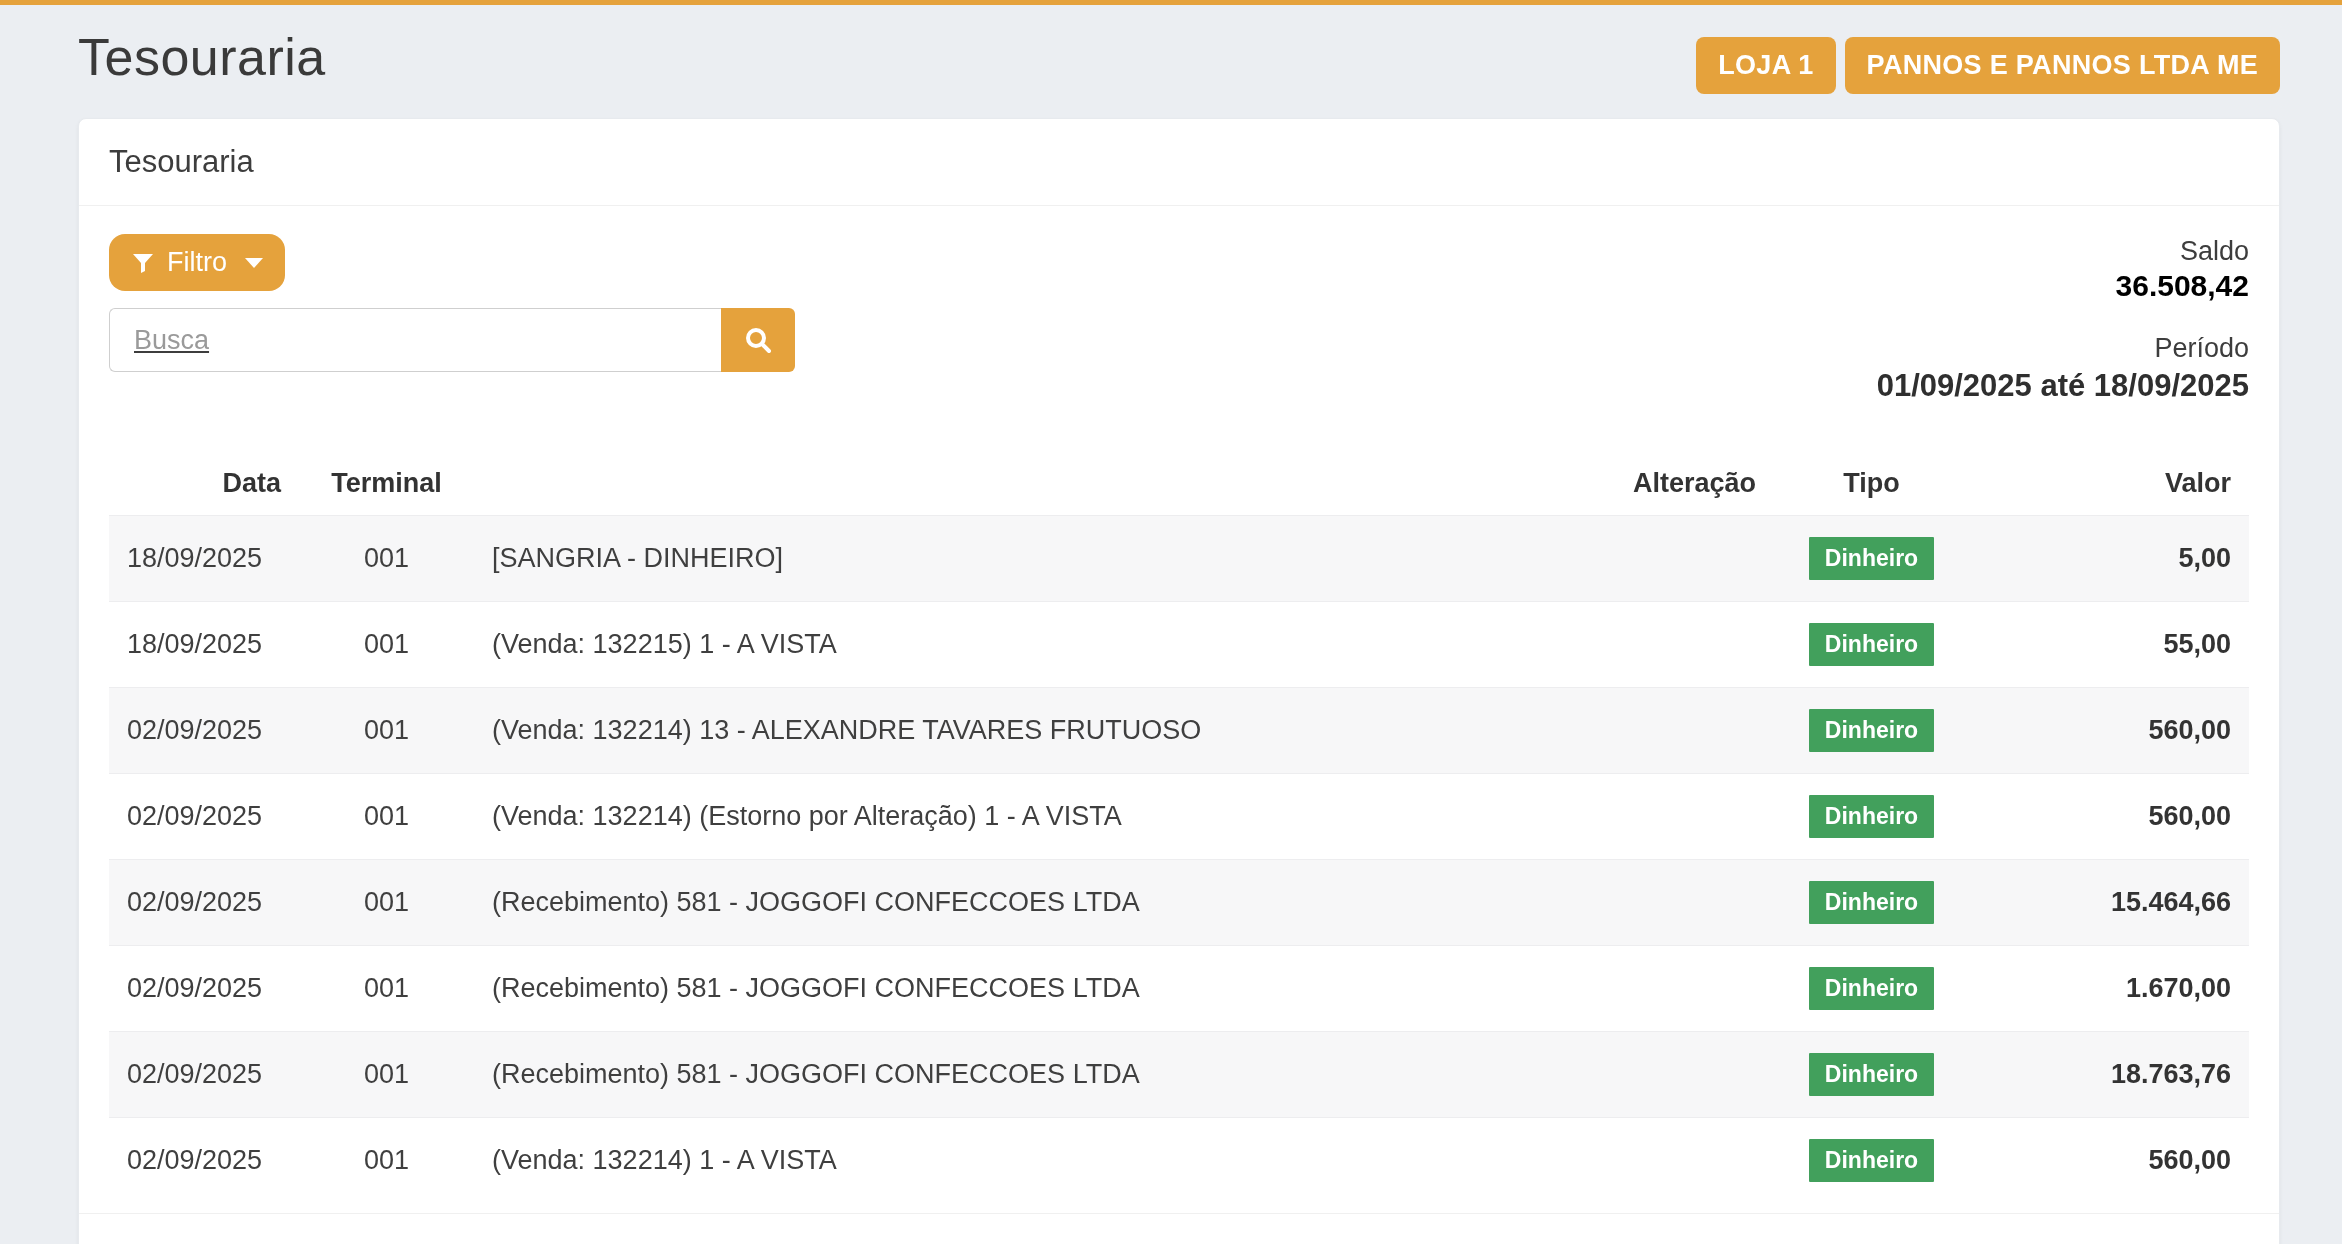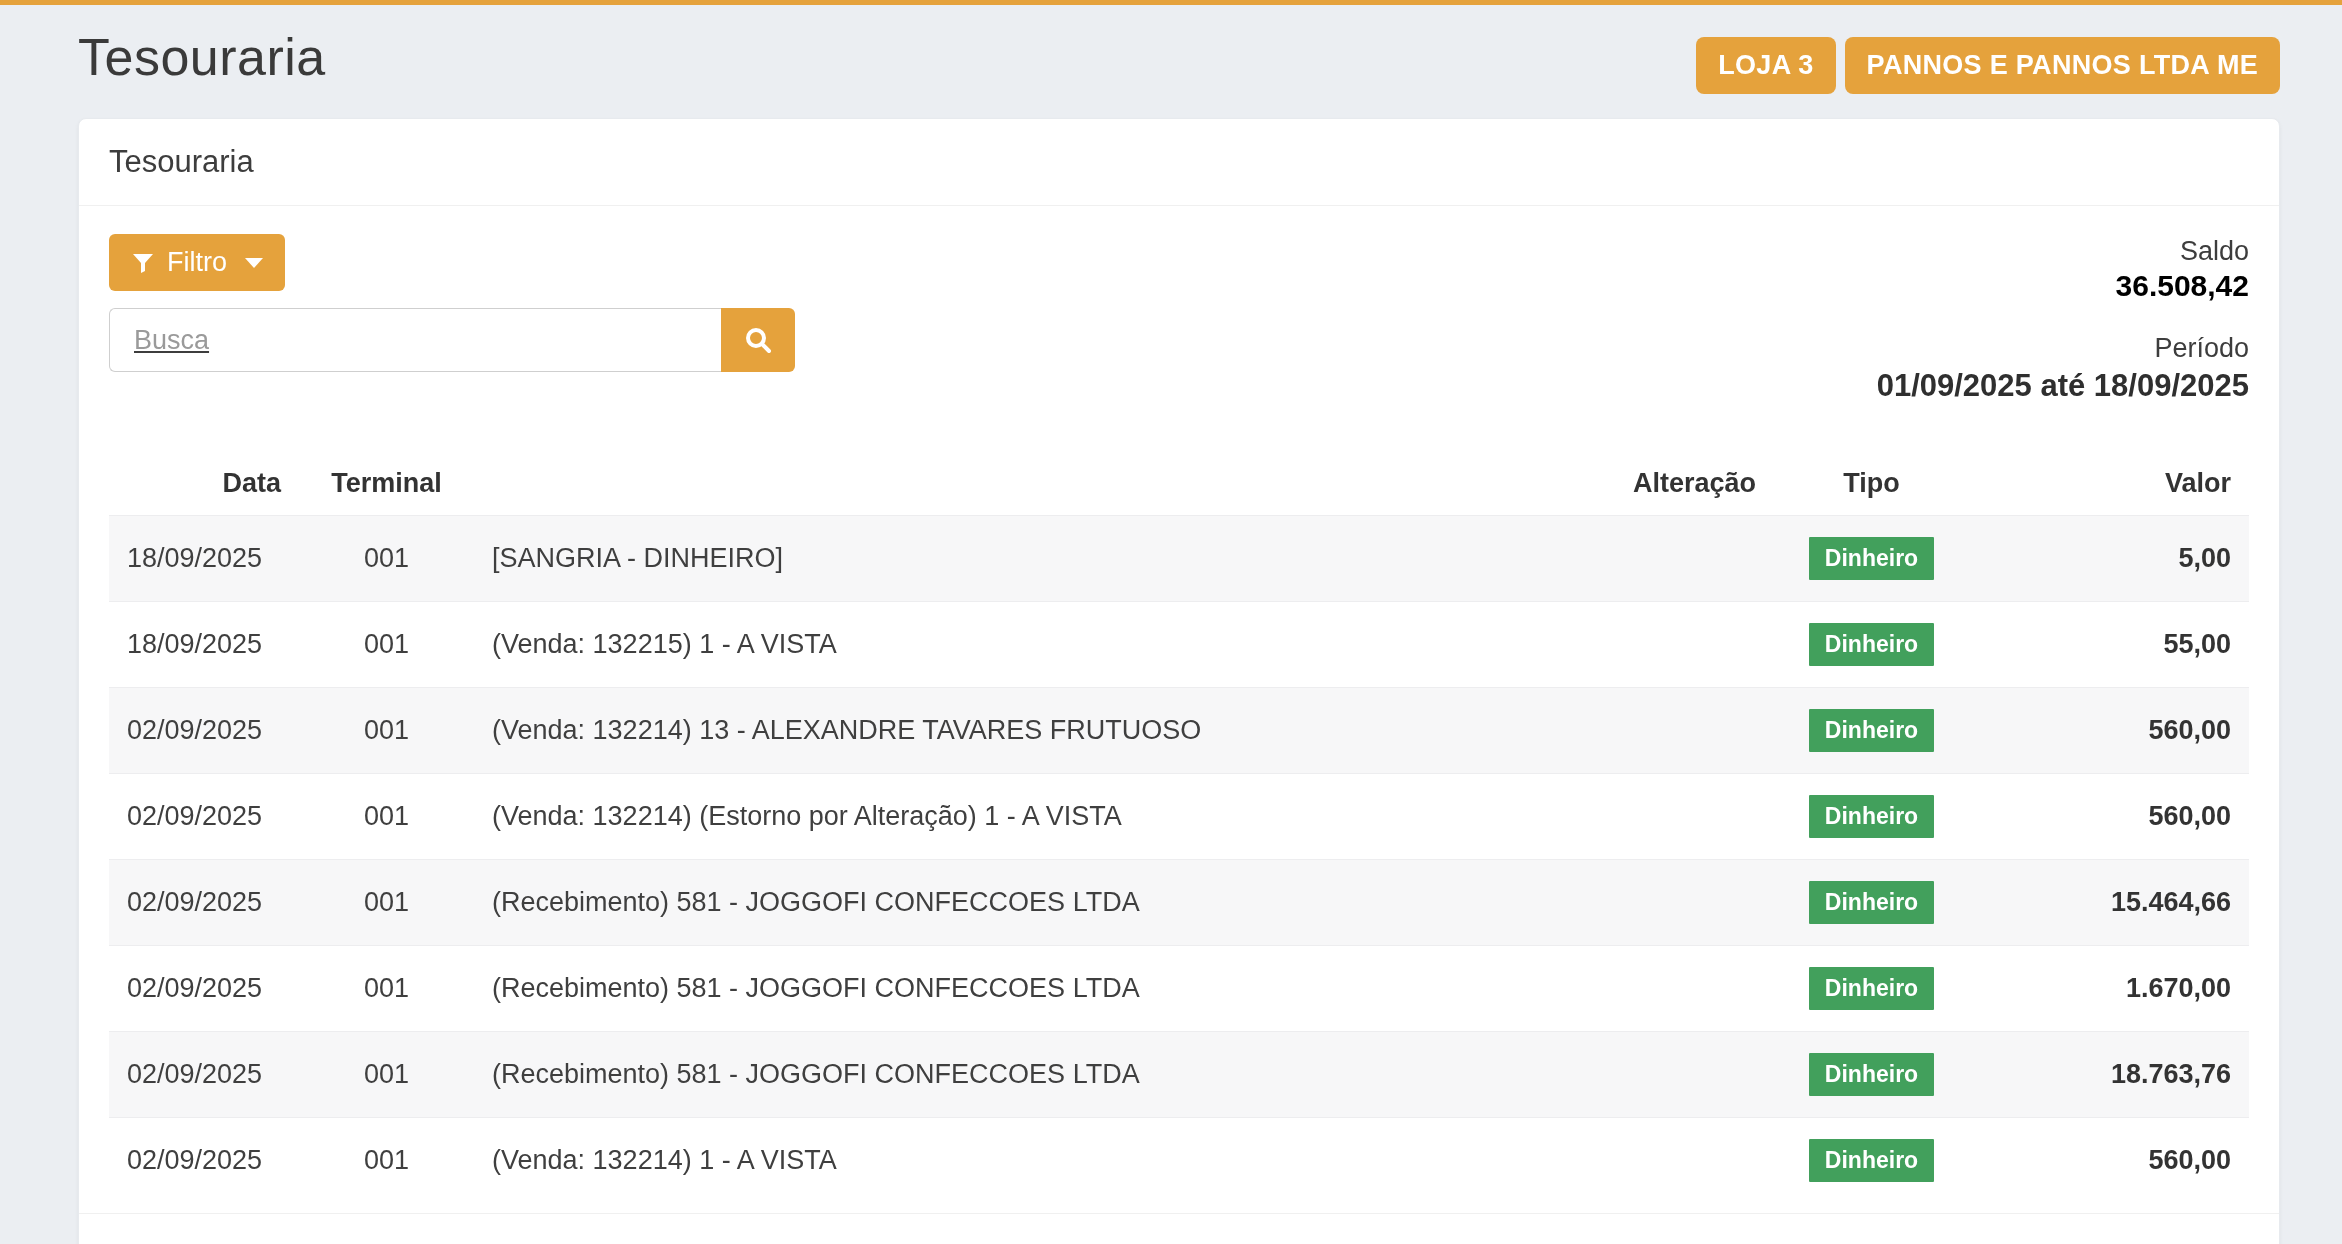--- a/index.html
+++ b/index.html
@@ -37,21 +37,21 @@
     padding: 25px 30px;
     border-bottom: 1px solid #f0f0f0;
   }
   .card-body { padding: 28px 30px 10px 30px; }
 
   .filter-row { display: flex; justify-content: space-between; align-items: flex-start; }
 
   .btn-filtro {
     display: inline-flex; align-items: center; gap: 12px;
     background: var(--accent, #e5a23c); color: #fff;
-    border: none; border-radius: 6px;
+    border: none; border-radius: 16px;
     font-family: inherit; font-size: 27px;
     padding: 13px 22px; cursor: pointer;
   }
   .caret {
     width: 0; height: 0; margin-left: 6px;
     border-left: 9px solid transparent; border-right: 9px solid transparent;
     border-top: 10px solid #fff;
   }
 
   .search-group { display: flex; margin-top: 17px; text-decoration: underline; }
@@ -101,21 +101,21 @@
   .icon-svg { display: block; }
 </style>
 </head>
 <body style="background: rgb(235, 238, 242);">
 
 <div class="topbar"></div>
 
 <div class="page-header">
   <h1 class="page-title">Tesouraria</h1>
   <div class="header-buttons">
-    <button class="pill">LOJA 3</button>
+    <button class="pill">LOJA 1</button>
     <button class="pill">PANNOS E PANNOS LTDA ME</button>
   </div>
 </div>
 
 <div class="card">
   <div class="card-header">Tesouraria</div>
 
   <div class="card-body">
     <div class="filter-row">
       <div>

